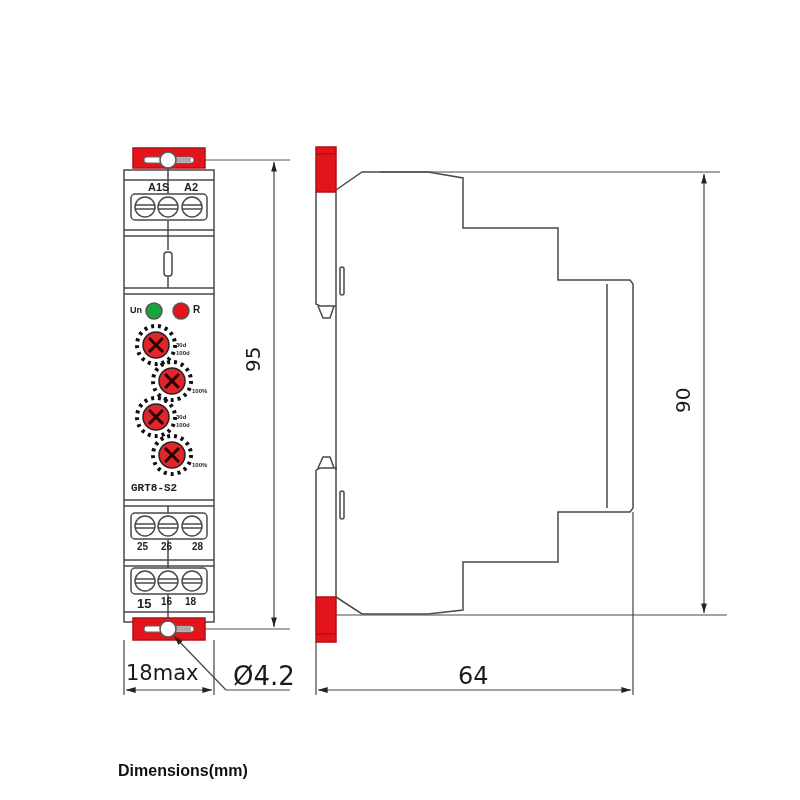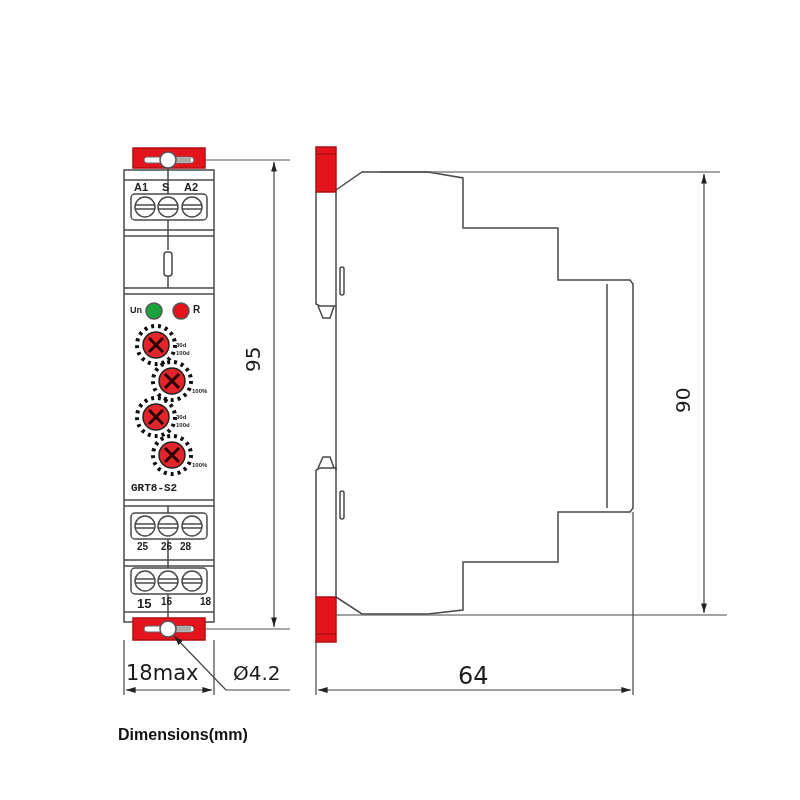--- a/index.html
+++ b/index.html
@@ -1,20 +1,20 @@
 <!DOCTYPE html>
 <html><head>
 <meta charset="utf-8">
 <style>
   html, body { margin:0; padding:0; background:#ffffff; }
   body { width:800px; height:800px; position:relative; overflow:hidden; font-family:"Liberation Sans", sans-serif; }
   svg { position:absolute; left:0; top:0; }
   .lbl { position:absolute; font-family:"DejaVu Sans", sans-serif; color:#1a1a1a; white-space:nowrap; }
   .term { position:absolute; font-family:"Liberation Sans", sans-serif; font-weight:bold; font-size:11px; color:#222; }
-  .caption { position:absolute; left:118px; top:726px; font-family:"Liberation Sans", sans-serif; font-weight:bold; font-size:16px; color:#111; }
+  .caption { position:absolute; left:118px; top:762px; font-family:"Liberation Sans", sans-serif; font-weight:bold; font-size:16px; color:#111; }
 </style>
 </head>
 <body>
 
 <svg width="800" height="800" viewBox="0 0 800 800">
   <defs>
     <marker id="arr" viewBox="0 0 10 10" refX="10" refY="5" markerWidth="8" markerHeight="8" orient="auto-start-reverse">
       <path d="M0,2 L10,5 L0,8 z" fill="#222"></path>
     </marker>
   </defs>
@@ -151,42 +151,42 @@
   </g>
 
   <g stroke="#444" stroke-width="1.2" fill="none">
     <line x1="704" y1="174" x2="704" y2="613" marker-start="url(#arr)" marker-end="url(#arr)"></line>
     <line x1="316" y1="642" x2="316" y2="695"></line>
     <line x1="633" y1="512" x2="633" y2="695"></line>
     <line x1="318" y1="690" x2="631" y2="690" marker-start="url(#arr)" marker-end="url(#arr)"></line>
   </g>
 </svg>
 
-<span class="term" style="left:134px;top:181px;">A1</span>
+<span class="term" style="left:148px;top:181px;">A1</span>
 <span class="term" style="left:162px;top:181px;">S</span>
 <span class="term" style="left:184px;top:181px;">A2</span>
 
 <span class="term" style="left:130px;top:305px;font-size:9px;">Un</span>
 <span class="term" style="left:193px;top:304px;font-size:10px;">R</span>
 
 <span class="term" style="left:176px;top:342px;font-size:6px;">30d</span>
 <span class="term" style="left:176px;top:350px;font-size:6px;">100d</span>
 <span class="term" style="left:192px;top:388px;font-size:6px;">100%</span>
 <span class="term" style="left:176px;top:414px;font-size:6px;">30d</span>
 <span class="term" style="left:176px;top:422px;font-size:6px;">100d</span>
 <span class="term" style="left:192px;top:462px;font-size:6px;">100%</span>
 
 <span class="term" style="left:131px;top:482px;font-family:Liberation Mono, monospace;font-size:11px;">GRT8-S2</span>
 
 <span class="term" style="left:137px;top:541px;font-size:10px;">25</span>
 <span class="term" style="left:161px;top:541px;font-size:10px;">26</span>
-<span class="term" style="left:180px;top:541px;font-size:10px;">28</span>
+<span class="term" style="left:192px;top:541px;font-size:10px;">28</span>
 <span class="term" style="left:137px;top:596px;font-size:13px;">15</span>
 <span class="term" style="left:161px;top:596px;font-size:10px;text-align:center;">16</span>
-<span class="term" style="left:185px;top:596px;font-size:10px;margin-left:15px;">18</span>
+<span class="term" style="left:185px;top:596px;font-size:10px;">18</span>
 
 <span class="lbl" style="left:241px;top:372px;font-size:20px;transform:rotate(-90deg);transform-origin:left top;">95</span>
 <span class="lbl" style="left:671px;top:413px;font-size:20px;transform:rotate(-90deg);transform-origin:left top;">90</span>
 <span class="lbl" style="left:126px;top:661px;font-size:21px;">18max</span>
-<span class="lbl" style="left:233px;top:661px;font-size:20px;">Ø4.2</span>
+<span class="lbl" style="left:233px;top:661px;font-size:26px;">Ø4.2</span>
 <span class="lbl" style="left:458px;top:662px;font-size:24px;">64</span>
 
 <span class="caption">Dimensions(mm)</span>
 
 </body></html>

